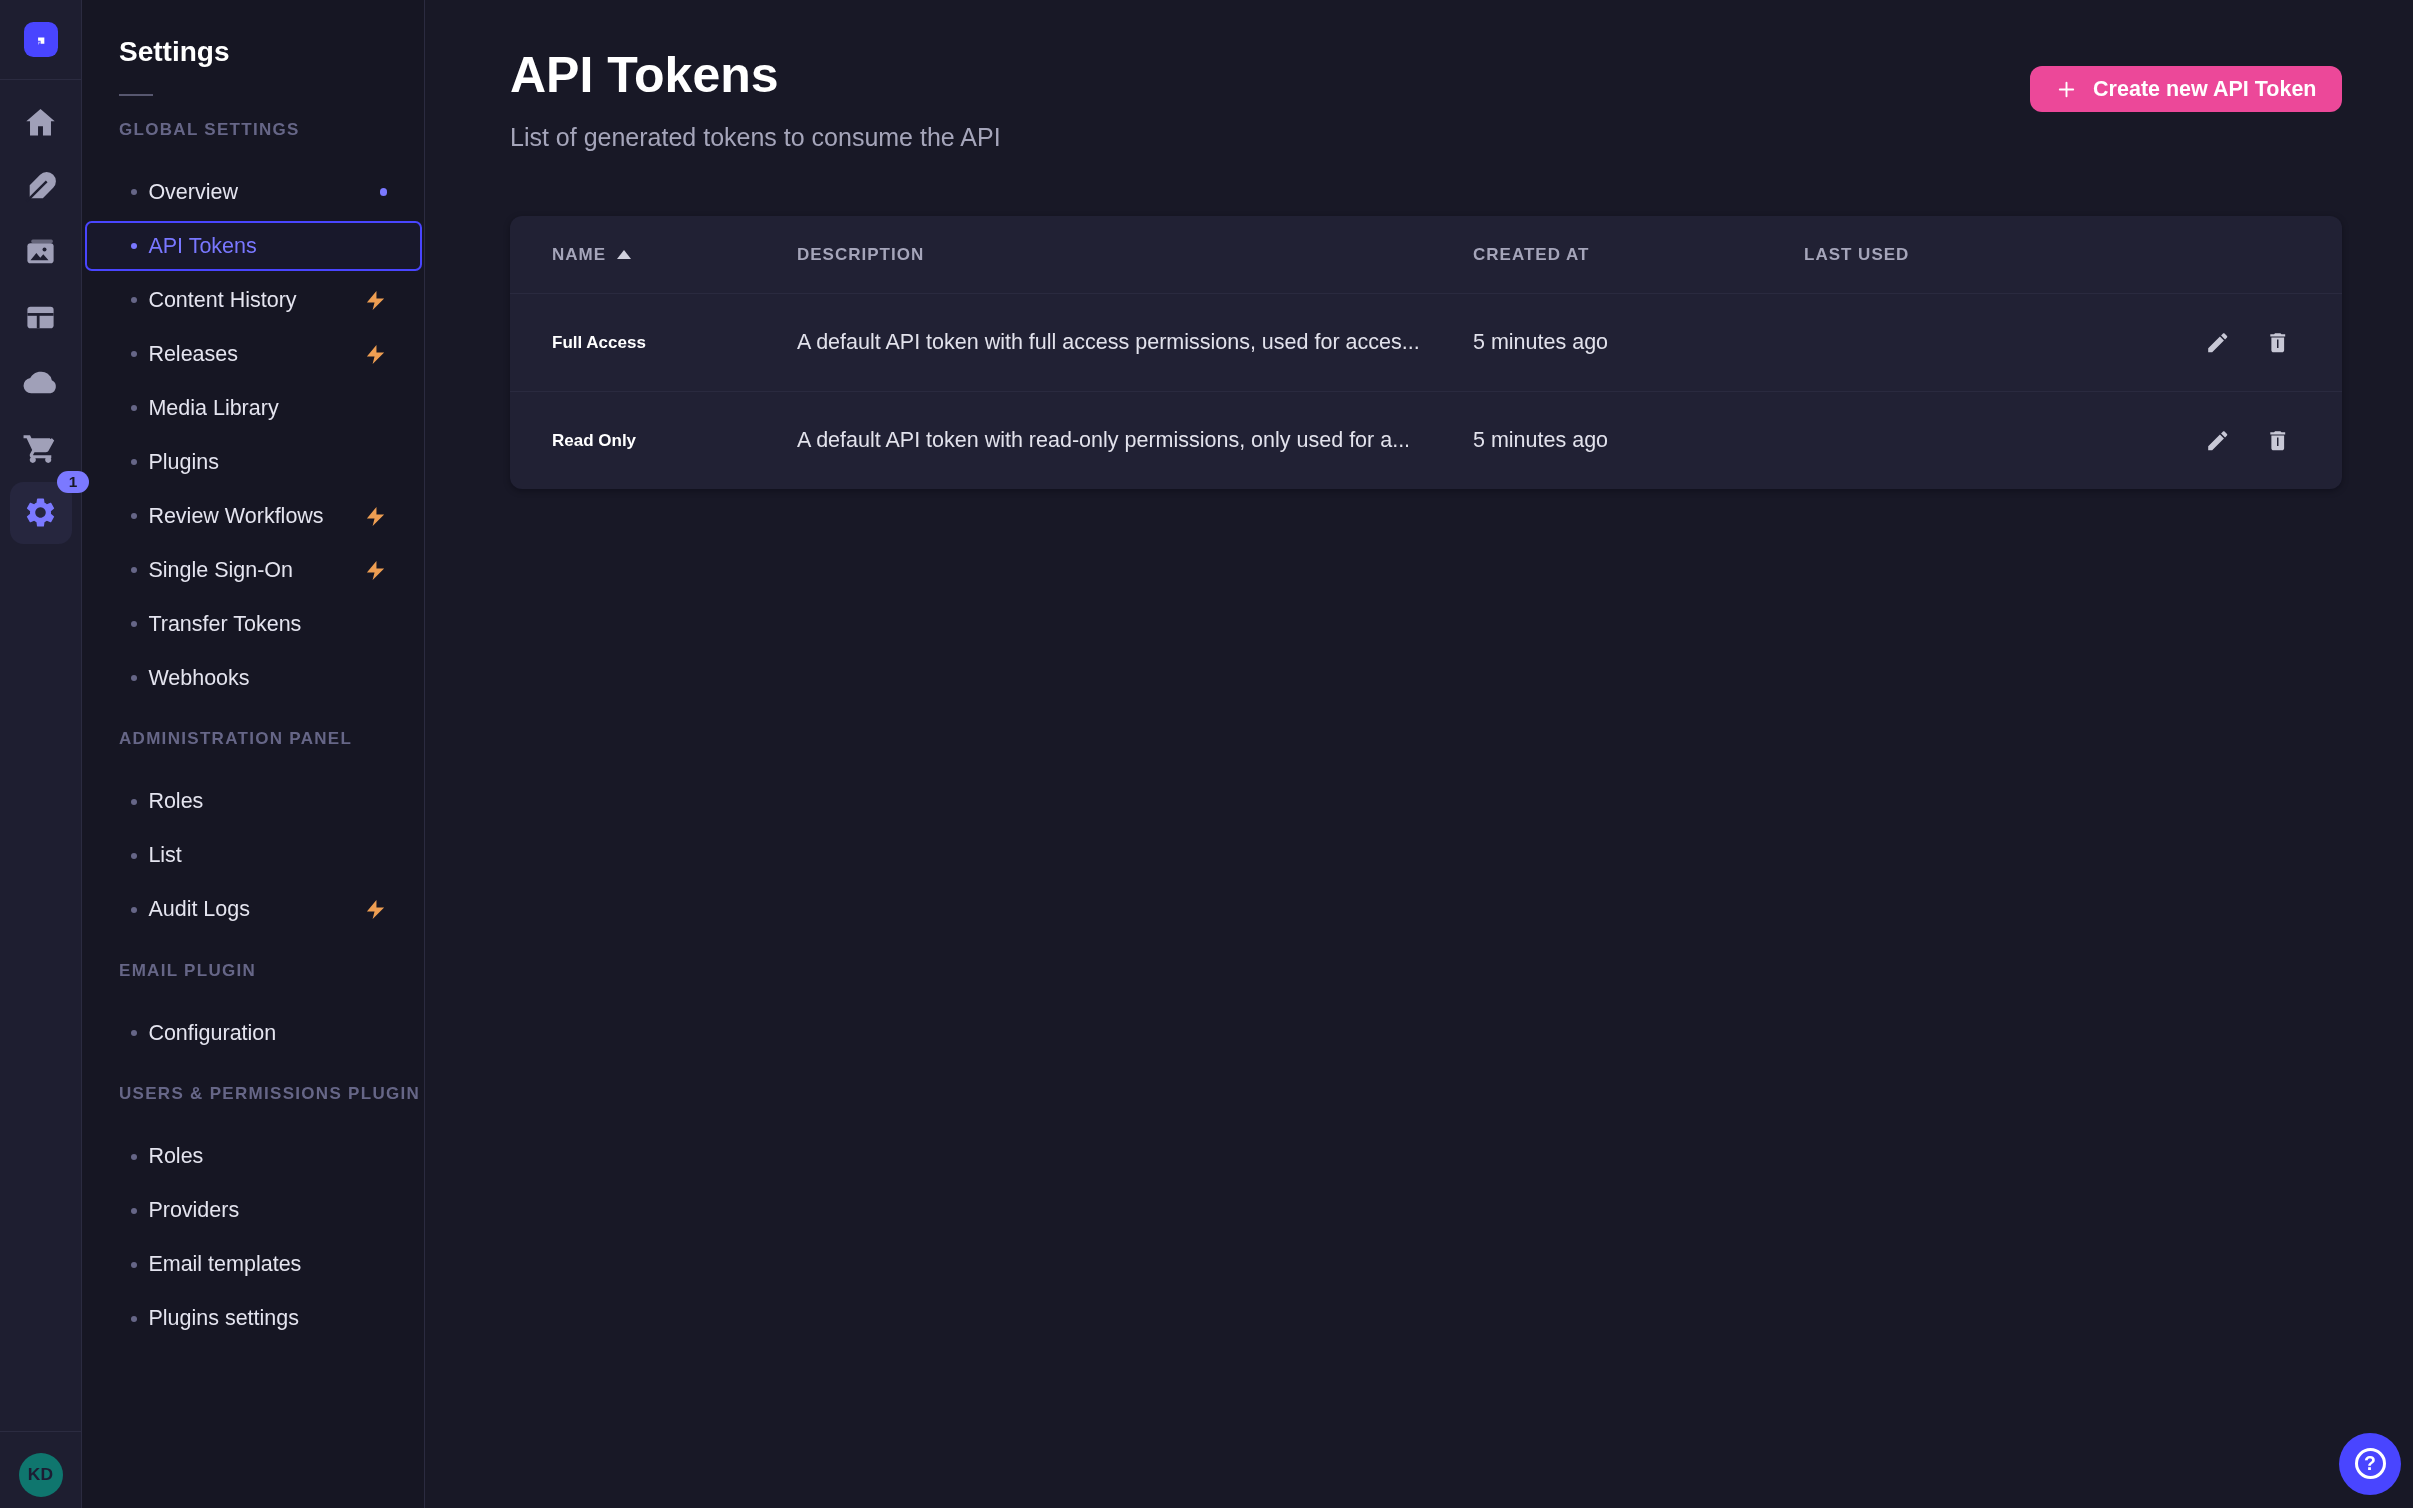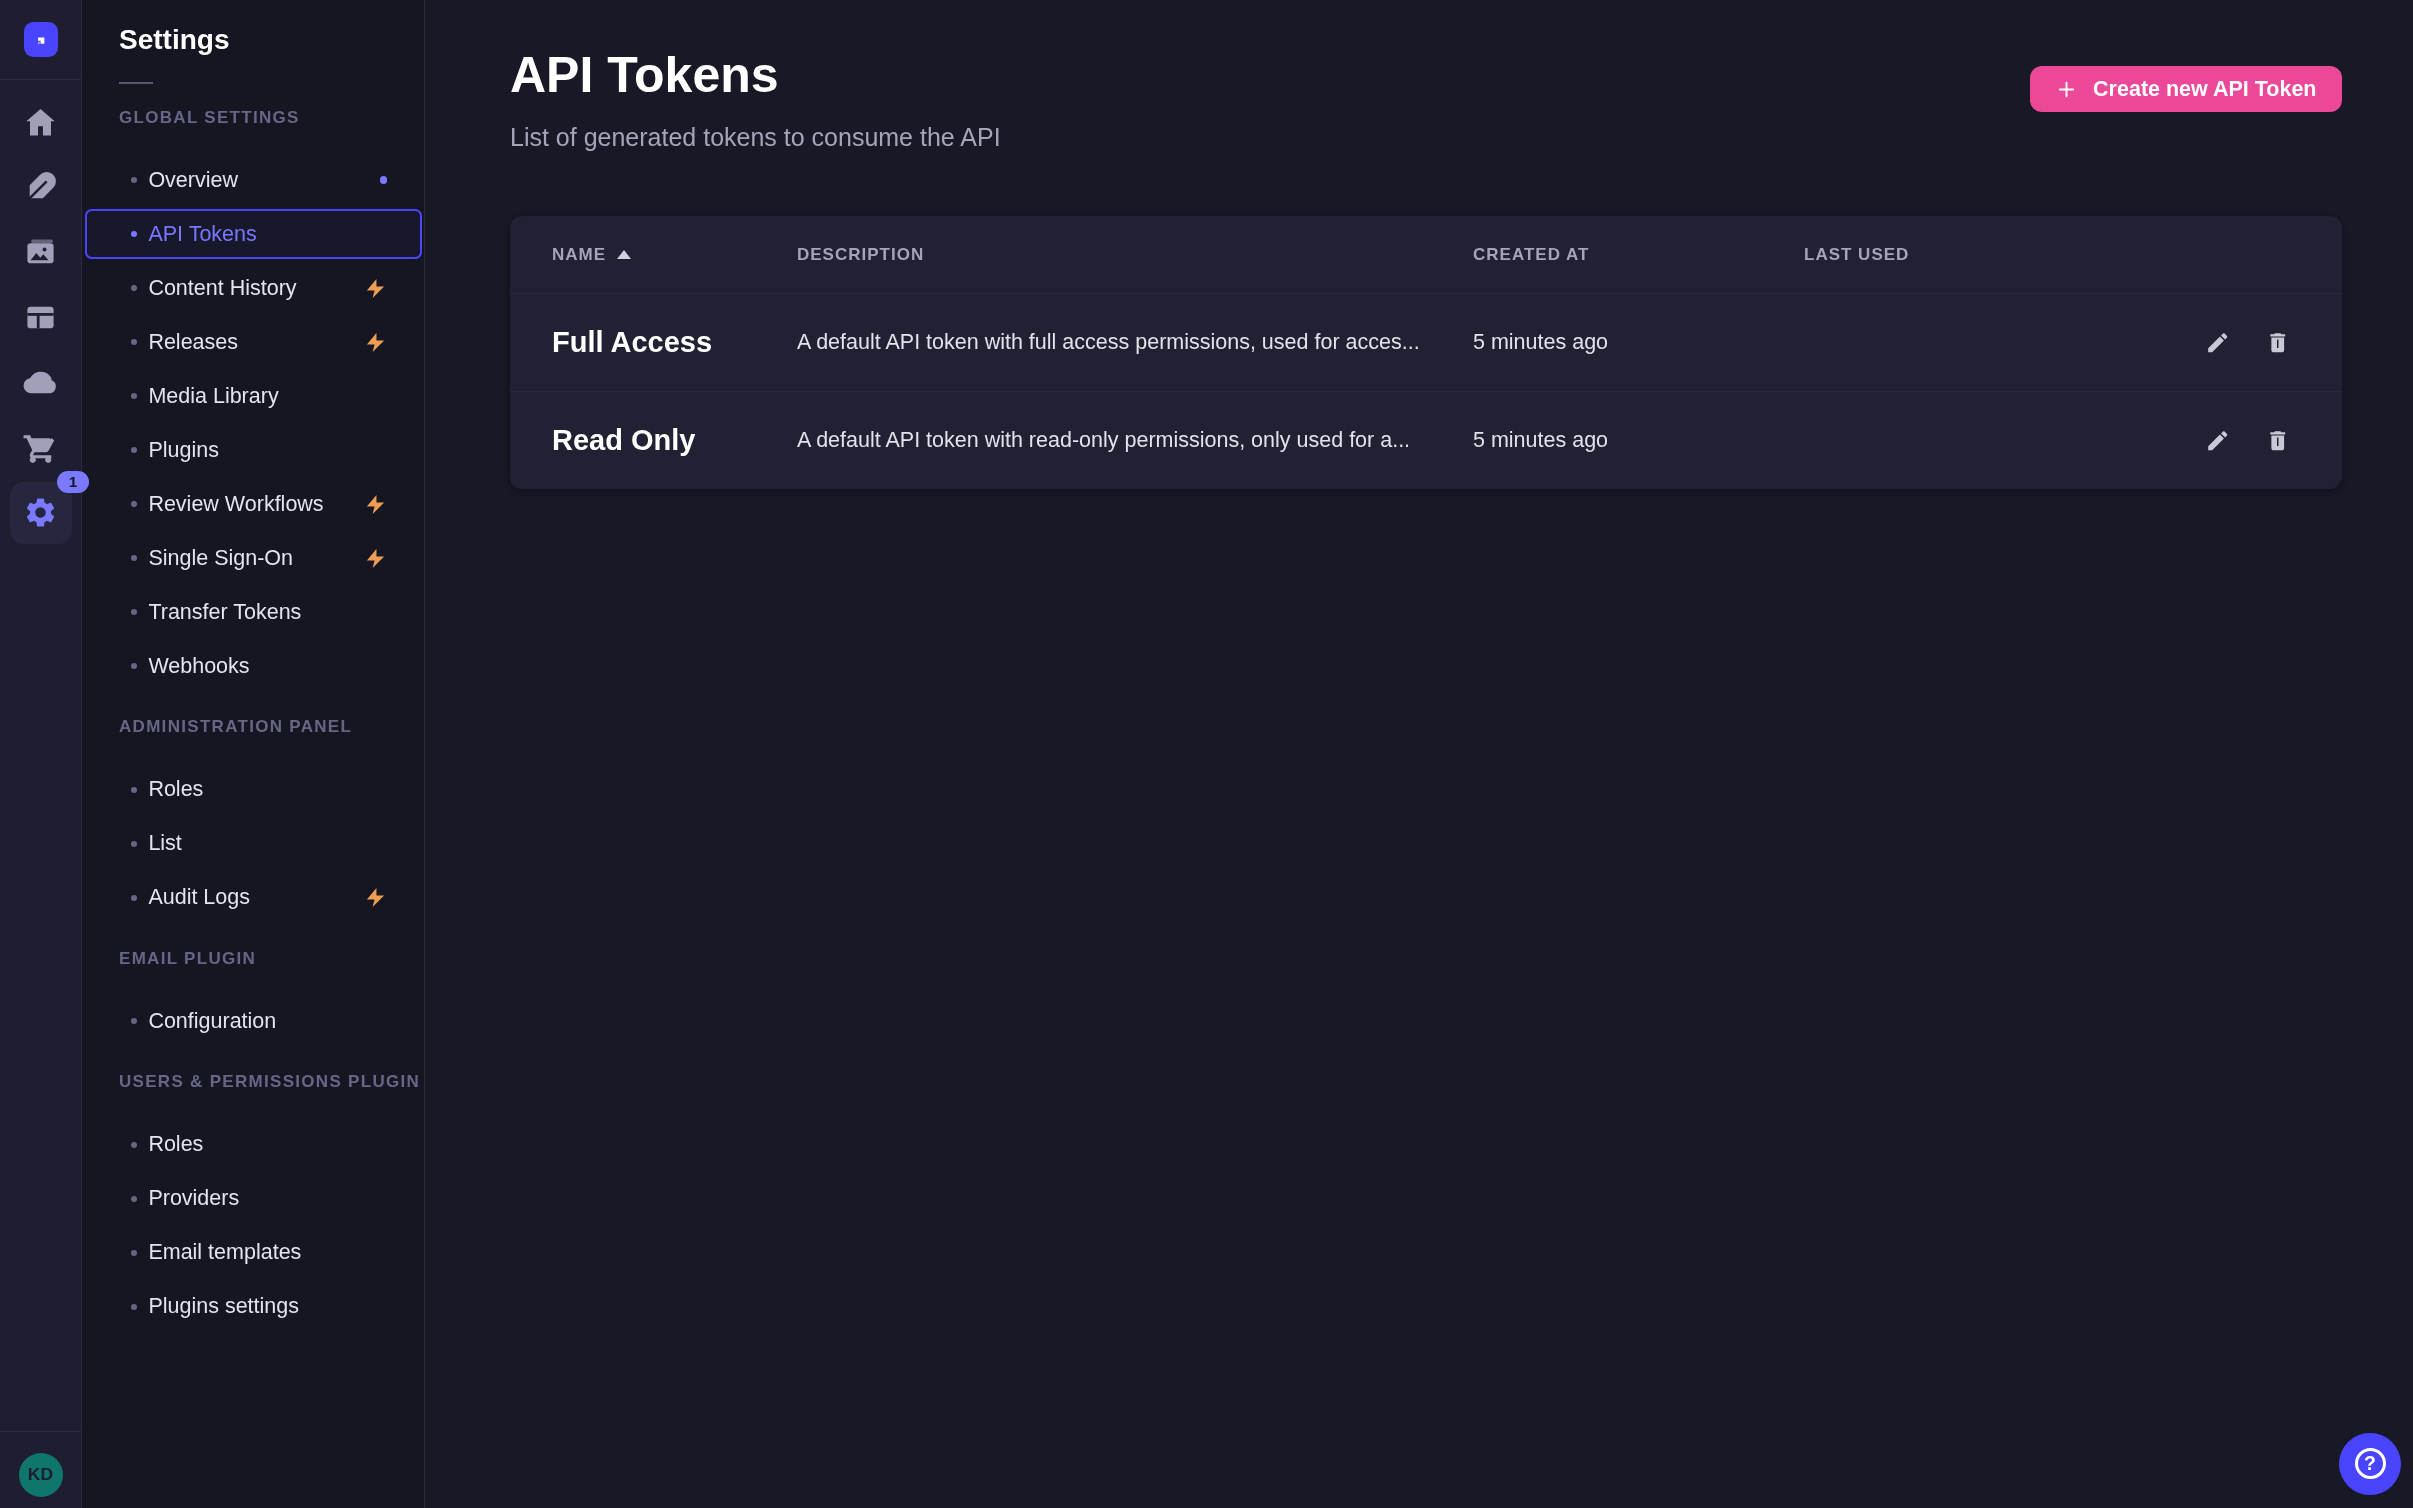--- a/index.html
+++ b/index.html
@@ -25,21 +25,21 @@
            background:#7b79ff; color:#181826; font-size:15.4px; font-weight:bold;
            display:flex; align-items:center; justify-content:center; }
   .rail-bottom-sep { position:absolute; bottom:76px; left:0; width:100%; height:1.3px; background:#2b2b40; }
   .avatar { position:absolute; bottom:11.4px; left:50%; transform:translateX(-50%);
             width:44px; height:44px; border-radius:50%; background:#0f766e; color:#1d1d33;
             font-size:17.4px; font-weight:bold; display:flex; align-items:center; justify-content:center;
             cursor:pointer; letter-spacing:0.3px; }
 
   
   .subnav { width:343px; background:#161623; border-right:1.3px solid #2b2b40; flex:0 0 auto;
-            padding-top:24px; }
+            padding-top:36px; }
   .subnav h1 { color:#fff; font-size:28px; font-weight:600; padding-left:37px; line-height:1.15; }
   .subnav-divider { width:34px; height:2px; background:#57576f; margin:25.5px 0 0 37px; }
   .section-label { margin:24px 40px 25.5px 37px; color:#666687; font-size:17px; font-weight:600;
                    letter-spacing:1.3px; white-space:nowrap; }
   .nav-item { height:54px; display:flex; align-items:center; padding:0 37px 0 49px;
               cursor:pointer; color:#e4e4ef; position:relative; }
   .nav-item .dot { width:6px; height:6px; border-radius:50%; background:#666687; flex:0 0 auto; }
   .nav-item .nav-label { font-size:21.5px; margin-left:11.4px; white-space:nowrap; }
   .nav-item.selected { color:#7b79ff; }
   .nav-item.selected .dot { background:#7b79ff; }
@@ -63,21 +63,21 @@
           box-shadow:0 2px 6.7px rgba(3,3,12,.35); overflow:hidden; }
   .t-row { display:grid; grid-template-columns:245px 676px 331px 349px 1fr;
            align-items:center; padding:0 42px; }
   .t-head { height:77px; }
   .t-head .th { color:#a5a5ba; font-size:17px; font-weight:600; letter-spacing:1px;
                 display:flex; align-items:center; white-space:nowrap; }
   .sort-asc { width:0; height:0; margin-left:10.7px;
               border-left:7.4px solid transparent; border-right:7.4px solid transparent;
               border-bottom:9.4px solid #d0d0dd; }
   .t-body-row { height:98px; border-top:1.3px solid #2a2a3f; cursor:pointer; }
-  .cell-name { color:#fff; font-size:29px; font-weight:bold; white-space:nowrap; }
+  .cell-name { color:#fff; font-size:17px; font-weight:bold; white-space:nowrap; }
   .cell { color:#e2e2ec; font-size:21.5px; white-space:nowrap; overflow:hidden; }
   .cell-actions { display:flex; justify-content:flex-end; align-items:center; gap:35px; padding-right:9.4px; }
   .icon-btn { background:none; border:none; color:#c8c8d6; cursor:pointer; display:flex; padding:0; }
   .icon-btn svg { width:25.5px; height:25.5px; }
 
   .help-fab { position:absolute; right:12px; bottom:13.4px; width:62px; height:62px; border-radius:50%;
               background:#4945ff; border:none; cursor:pointer;
               display:flex; align-items:center; justify-content:center; }
   .help-ring { width:31px; height:31px; border:3.4px solid #fff; border-radius:50%;
                display:flex; align-items:center; justify-content:center;

